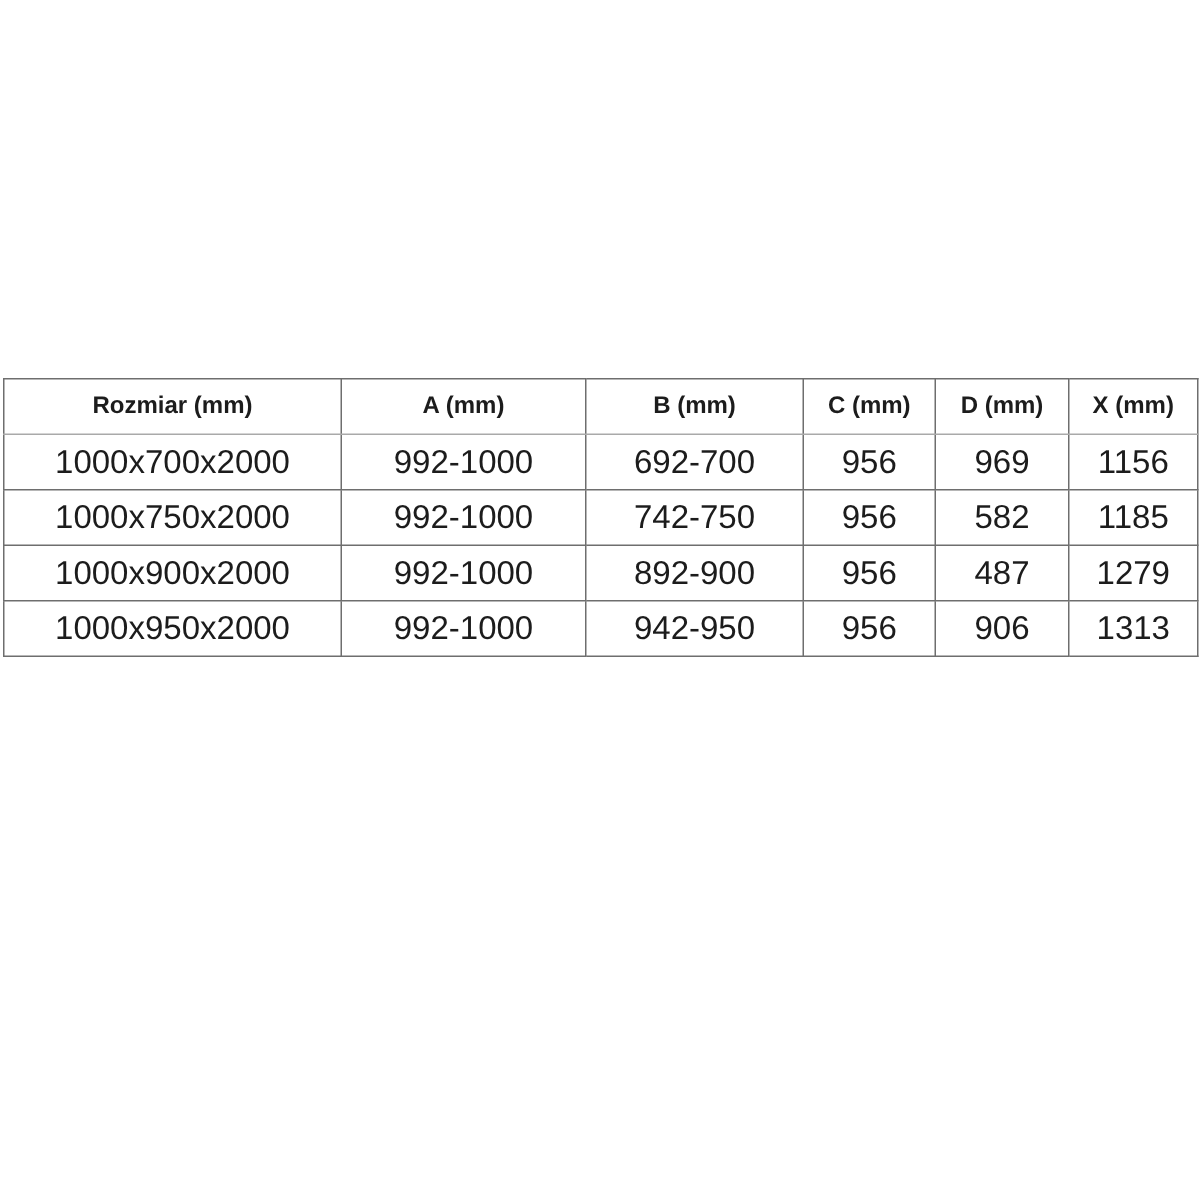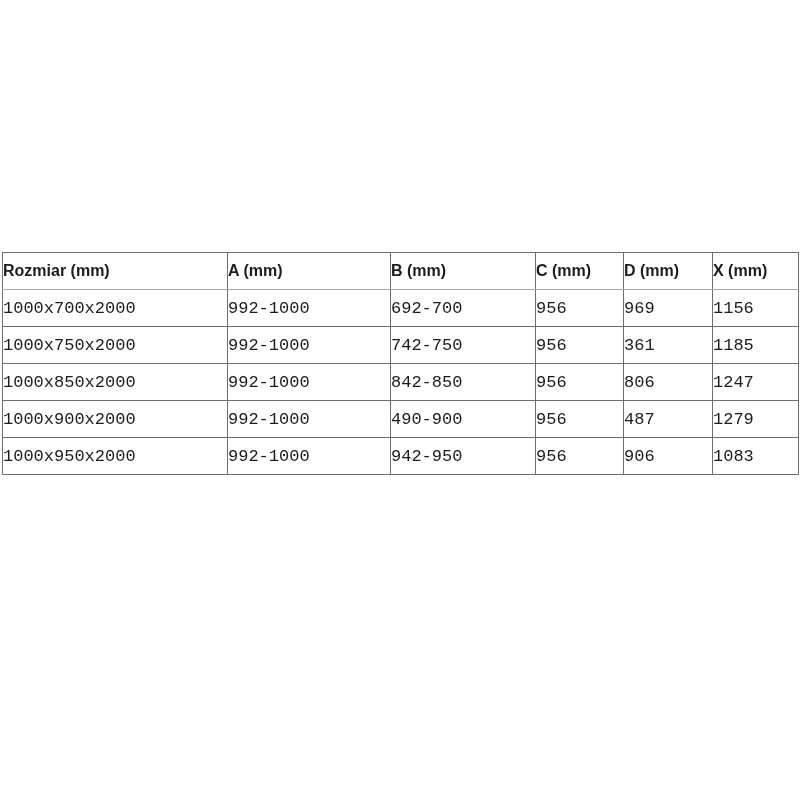--- a/index.html
+++ b/index.html
@@ -27,36 +27,35 @@
     left: 2px;
     top: 252px;
     width: 796px;
     border-collapse: collapse;
     table-layout: fixed;
     background: var(--bg-color);
   }
   table.dim-table th,
   table.dim-table td {
     border: 1px solid var(--border-color);
-    text-align: left;
+    text-align: center;
     vertical-align: middle;
     height: 37px;
     color: var(--text-color);
     white-space: nowrap;
     overflow: hidden;
   }
   table.dim-table th {
     font-size: 16px;
     font-weight: bold;
     border-bottom-color: var(--header-sep-color);
   }
   table.dim-table td {
-    font-size: 17px;
+    font-size: 22px;
     font-weight: normal;
-    font-family: Liberation Mono, monospace;
   }
 </style>
 </head>
 <body>
 
 <div class="page">
   <table class="dim-table">
     <colgroup>
       <col style="width:225px">
       <col style="width:163px">
@@ -82,42 +81,34 @@
           <td>692-700</td>
           <td>956</td>
           <td>969</td>
           <td>1156</td>
         </tr>
         <tr>
           <td>1000x750x2000</td>
           <td>992-1000</td>
           <td>742-750</td>
           <td>956</td>
-          <td>361</td>
+          <td>582</td>
           <td>1185</td>
-        </tr>
-        <tr>
-          <td>1000x850x2000</td>
-          <td>992-1000</td>
-          <td>842-850</td>
-          <td>956</td>
-          <td>806</td>
-          <td>1247</td>
         </tr>
         <tr>
           <td>1000x900x2000</td>
           <td>992-1000</td>
-          <td>490-900</td>
+          <td>892-900</td>
           <td>956</td>
           <td>487</td>
           <td>1279</td>
         </tr>
         <tr>
           <td>1000x950x2000</td>
           <td>992-1000</td>
           <td>942-950</td>
           <td>956</td>
           <td>906</td>
-          <td>1083</td>
+          <td>1313</td>
         </tr>
       </tbody>
   </table>
 </div>
 
 </body></html>

